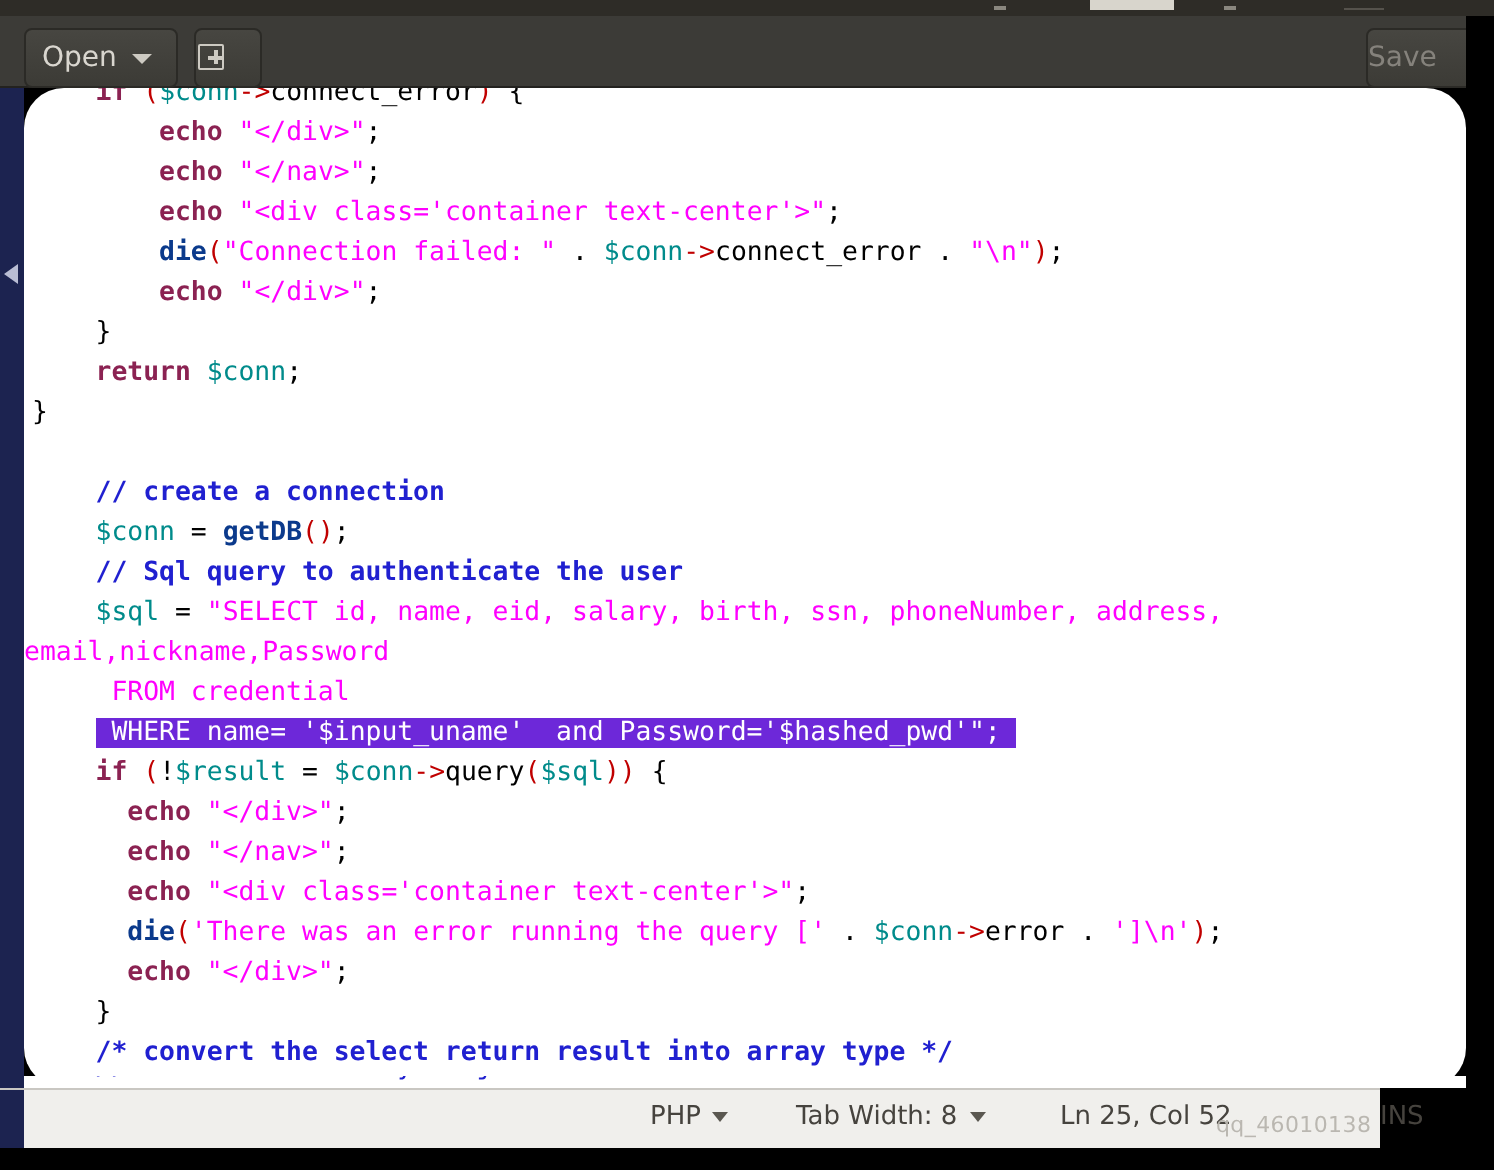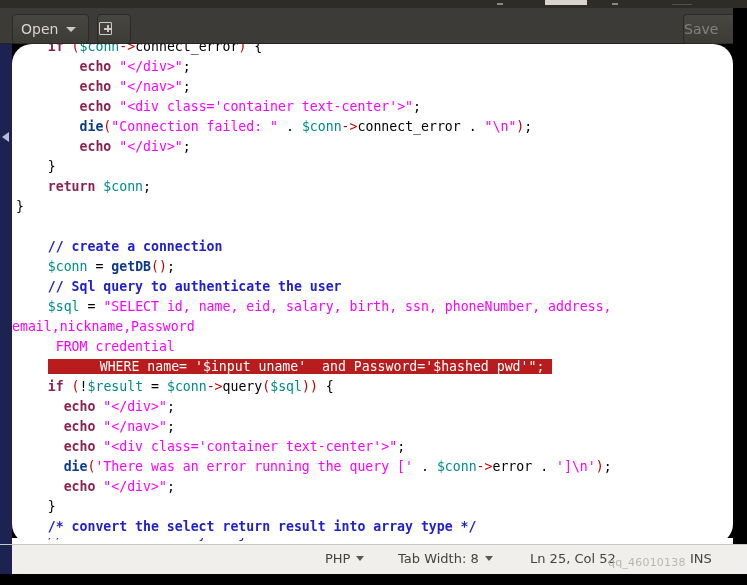--- a/index.html
+++ b/index.html
@@ -188,24 +188,23 @@
   
   .k  { color: #8b2252; font-weight: bold; }   
   .fn { color: #0b3a8c; font-weight: bold; }   
   .var{ color: #008b8b; }                      
   .str{ color: #ff00ff; }                      
   .cm { color: #2020d0; font-weight: bold; }
   .pn { color: #c00000; }                      
   .plain { color: #000000; }
 
   .hl {
-    background: #b91c1c;
+    background: #6d28d9;
     color: #ffffff;
     display: inline;
-    padding-left: 44px;
   }
   .hl .str, .hl .var, .hl .plain, .hl .op { color: #ffffff; }
 
   .bottom-clip {
     position: absolute;
     left: 12px; top: 538px;
     width: 721px; height: 6px;
     background: #ffffff;
     overflow: hidden;
   }
@@ -217,21 +216,21 @@
     white-space: pre;
     margin-top: -14px;
     padding-left: 4px;
     color: #2020d0;
   }
 
   
   .statusbar {
     position: absolute;
     left: 0; top: 544px;
-    width: 747px; height: 30px;
+    width: 690px; height: 30px;
     background: #f0efec;
     border-top: 1px solid #c9c7c2;
     box-sizing: border-box;
   }
   .statusbar .sb-left-edge {
     position: absolute; left: 0; top: 0;
     width: 12px; height: 29px;
     background: #1c2350;
   }
   .sb-item {

